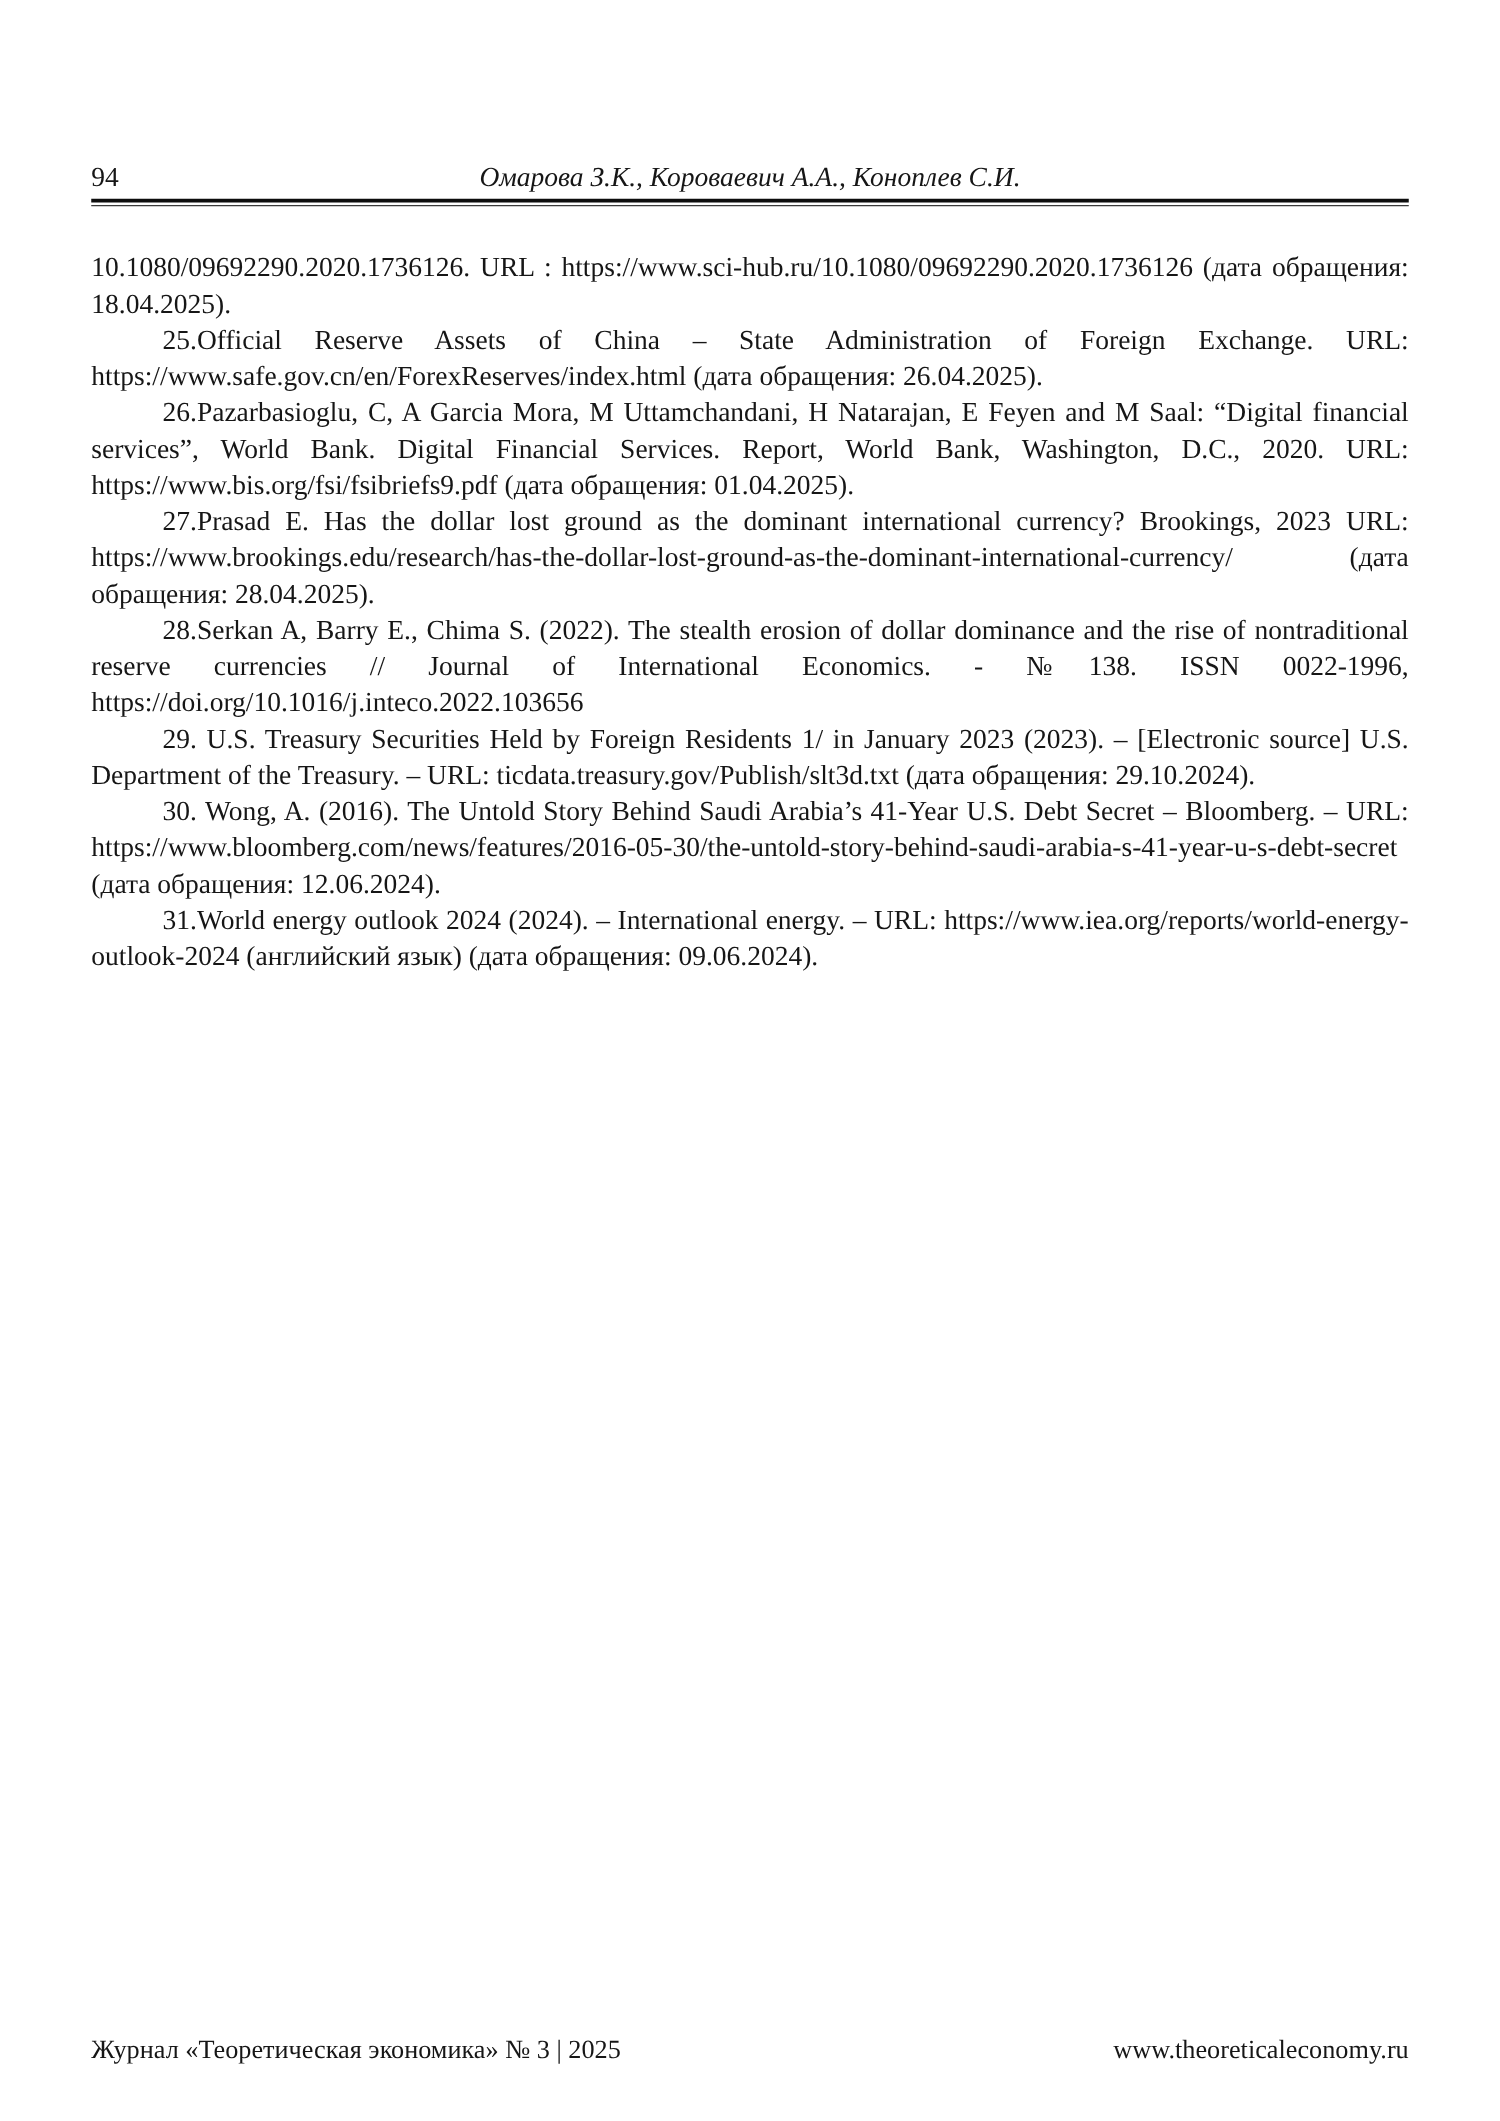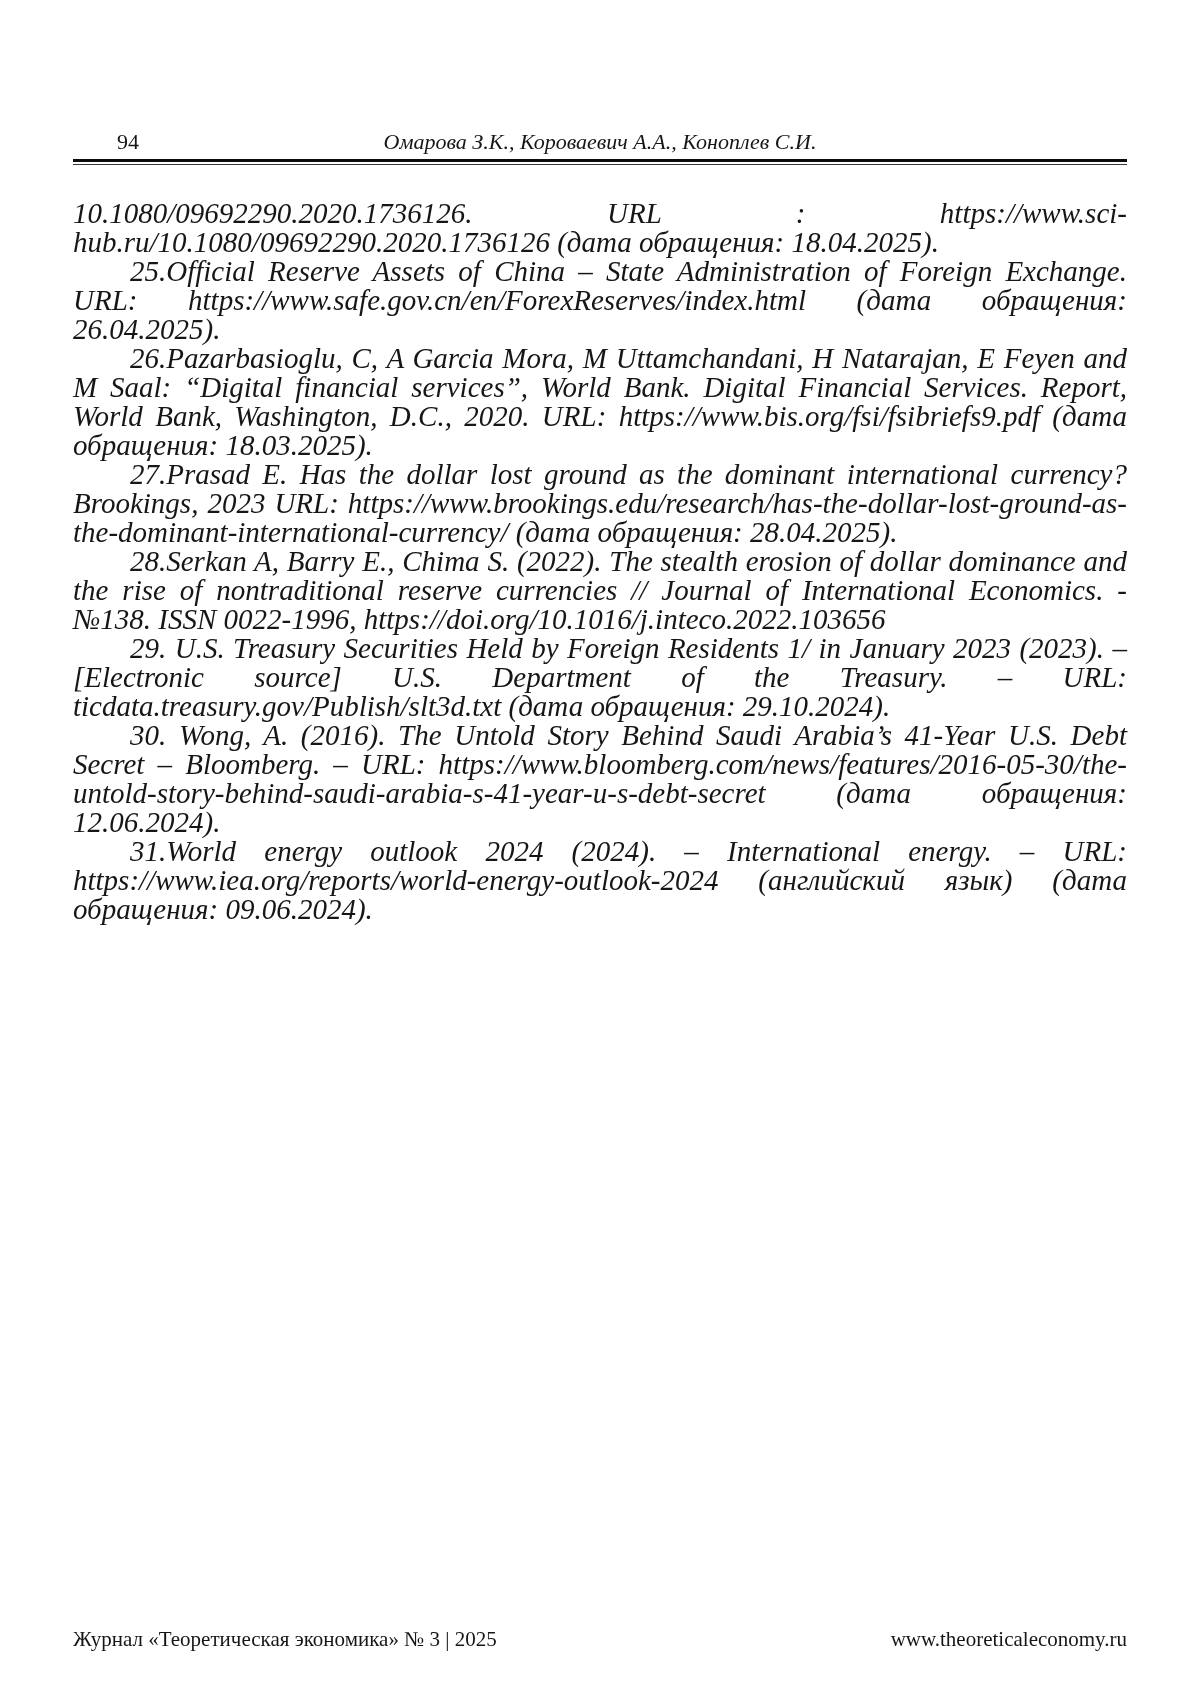--- a/index.html
+++ b/index.html
@@ -25,39 +25,37 @@
     position: relative;
     margin-top: 127px;
     height: 30px;
     font-size: 22px;
     line-height: 30px;
   }
   .page-number {
     position: absolute;
     left: 0;
     top: 0;
-    margin-left: 44px;
   }
   .authors {
     display: block;
     text-align: center;
     font-style: italic;
   }
   .header-rule {
     margin-top: 2px;
     height: 2px;
     border-top: 3px solid #0d0d0d;
     border-bottom: 1px solid #3a3a3a;
   }
   .references {
     margin-top: 34px;
-    font-size: 29px;
+    font-size: 22px;
     line-height: 29px;
     text-align: justify;
-    font-style: italic;
   }
   .ref {
     margin: 0;
     text-indent: 57px;
     overflow-wrap: break-word;
   }
   .ref.no-indent {
     text-indent: 0;
   }
   .page-footer {
@@ -80,21 +78,21 @@
   <header class="page-header">
     <span class="page-number">94</span>
     <span class="authors">Омарова З.К., Короваевич А.А., Коноплев С.И.</span>
   </header>
 
   <div class="header-rule"></div>
 
   <main class="references">
     <p class="ref no-indent">10.1080/09692290.2020.1736126. URL : https://www.sci-hub.ru/10.1080/09692290.2020.1736126 (дата обращения: 18.04.2025).</p>
     <p class="ref">25.Official Reserve Assets of China – State Administration of Foreign Exchange. URL: https://www.safe.gov.cn/en/ForexReserves/index.html (дата обращения: 26.04.2025).</p>
-    <p class="ref">26.Pazarbasioglu, C, A Garcia Mora, M Uttamchandani, H Natarajan, E Feyen and M Saal: “Digital financial services”, World Bank. Digital Financial Services. Report, World Bank, Washington, D.C., 2020. URL: https://www.bis.org/fsi/fsibriefs9.pdf (дата обращения: 18.03.2025).</p>
+    <p class="ref">26.Pazarbasioglu, C, A Garcia Mora, M Uttamchandani, H Natarajan, E Feyen and M Saal: “Digital financial services”, World Bank. Digital Financial Services. Report, World Bank, Washington, D.C., 2020. URL: https://www.bis.org/fsi/fsibriefs9.pdf (дата обращения: 01.04.2025).</p>
     <p class="ref">27.Prasad E. Has the dollar lost ground as the dominant international currency? Brookings, 2023 URL: https://www.brookings.edu/research/has-the-dollar-lost-ground-as-the-dominant-international-currency/ (дата обращения: 28.04.2025).</p>
     <p class="ref">28.Serkan A, Barry E., Chima S. (2022). The stealth erosion of dollar dominance and the rise of nontraditional reserve currencies // Journal of International Economics. - №138. ISSN 0022-1996, https://doi.org/10.1016/j.inteco.2022.103656</p>
     <p class="ref">29. U.S. Treasury Securities Held by Foreign Residents 1/ in January 2023 (2023). – [Electronic source] U.S. Department of the Treasury. – URL: ticdata.treasury.gov/Publish/slt3d.txt (дата обращения: 29.10.2024).</p>
     <p class="ref">30. Wong, A. (2016). The Untold Story Behind Saudi Arabia’s 41-Year U.S. Debt Secret – Bloomberg. – URL: https://www.bloomberg.com/news/features/2016-05-30/the-untold-story-behind-saudi-arabia-s-41-year-u-s-debt-secret (дата обращения: 12.06.2024).</p>
     <p class="ref">31.World energy outlook 2024 (2024). – International energy. – URL: https://www.iea.org/reports/world-energy-outlook-2024 (английский язык) (дата обращения: 09.06.2024).</p>
   </main>
 
   <footer class="page-footer">
     <span>Журнал «Теоретическая экономика» № 3 | 2025</span>
     <span>www.theoreticaleconomy.ru</span>

